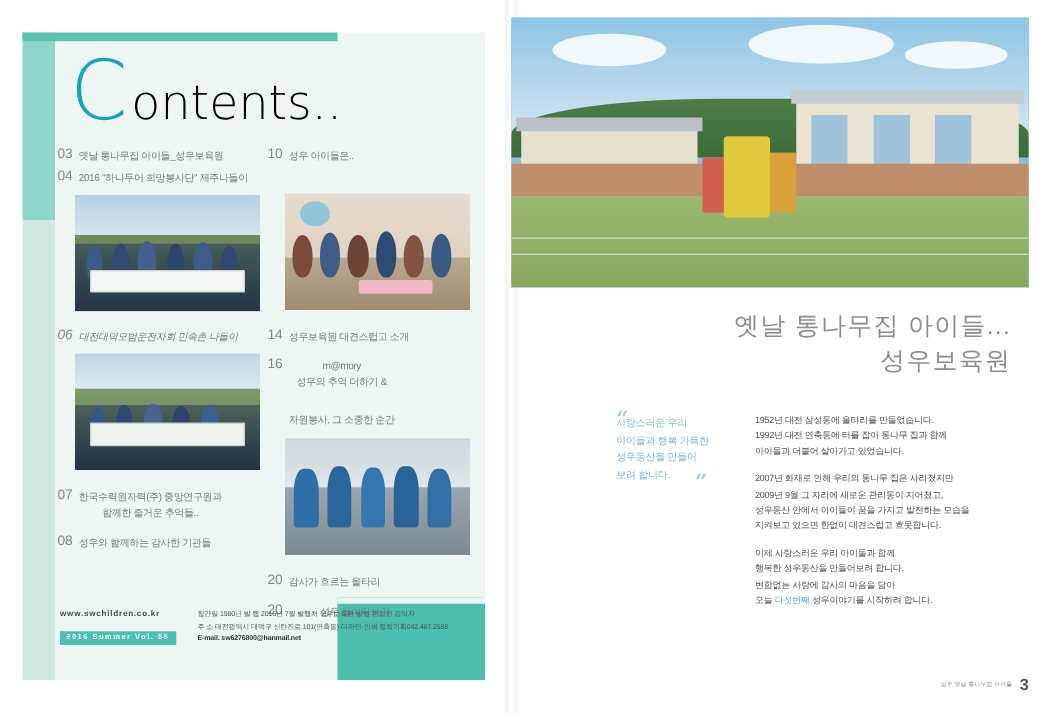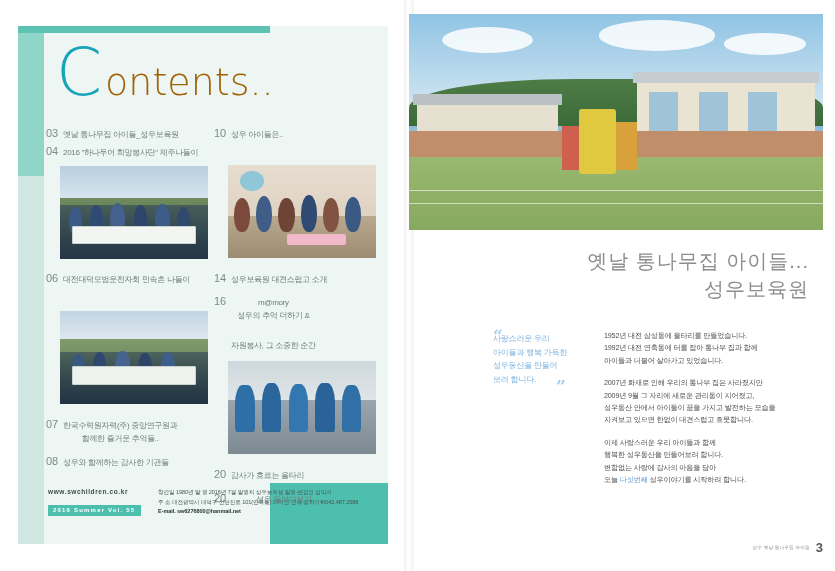--- a/index.html
+++ b/index.html
@@ -38,28 +38,28 @@
   .contents-head{
     position:absolute;left:56px;top:44px;
     display:flex;align-items:baseline;
     letter-spacing:1px;
   }
   .contents-c{
     font-size:66px;line-height:58px;color:#17a3b8;font-weight:300;
     font-family:"DejaVu Sans",sans-serif;
   }
   .contents-rest{
-    font-size:38px;line-height:40px;color:#a16207;font-weight:300;
+    font-size:38px;line-height:40px;color:#000000;font-weight:300;
     margin-left:2px;letter-spacing:0px;
     font-family:"DejaVu Sans",sans-serif;
   }
 
   
   .toc-cols{position:absolute;left:46px;top:112px;width:330px;height:360px;}
-  .col{position:absolute;top:14px;width:160px;}
+  .col{position:absolute;top:4px;width:160px;}
   .col-left{left:0;}
   .col-right{left:168px;}
 
   .toc-item{display:flex;align-items:flex-start;margin-bottom:3px;}
   .toc-num{
     font-size:11px;color:#7c8a86;font-weight:400;min-width:17px;
     letter-spacing:-0.2px;line-height:14px;
   }
   .toc-txt{
     font-size:8px;color:#6f7d79;line-height:13px;letter-spacing:-0.3px;
@@ -189,21 +189,21 @@
           <div class="people" style="background:linear-gradient(rgba(40,60,90,.55),rgba(30,45,70,.85));"></div>
           <div class="blob" style="left:6%;top:44%;width:9%;height:30%;background:#3b5a86;"></div>
           <div class="blob" style="left:20%;top:42%;width:9%;height:32%;background:#2f4a73;"></div>
           <div class="blob" style="left:34%;top:40%;width:10%;height:34%;background:#44608c;"></div>
           <div class="blob" style="left:50%;top:42%;width:9%;height:32%;background:#2c4569;"></div>
           <div class="blob" style="left:64%;top:41%;width:10%;height:33%;background:#3d5d89;"></div>
           <div class="blob" style="left:79%;top:44%;width:9%;height:30%;background:#31496f;"></div>
           <div class="banner"></div>
         </div>
 
-        <div class="toc-item" style="margin-top:12px;margin-bottom:25px;">
+        <div class="toc-item" style="margin-top:12px;margin-bottom:7px;font-style:italic;">
           <span class="toc-num">06</span>
           <span class="toc-txt">대전대덕모범운전자회 민속촌 나들이</span>
         </div>
 
         <div class="photo" style="width:148px;height:93px;margin-left:14px;">
           <div class="sky" style="background:linear-gradient(#c2d4e2,#dde8ef);height:30%;"></div>
           <div class="ground" style="background:linear-gradient(#7f9a6b,#566f4c);height:70%;"></div>
           <div class="people" style="background:linear-gradient(rgba(35,55,85,.5),rgba(25,40,65,.85));height:56%;"></div>
           <div class="blob" style="left:8%;top:46%;width:9%;height:28%;background:#3a5781;"></div>
           <div class="blob" style="left:22%;top:44%;width:9%;height:30%;background:#2e4870;"></div>

